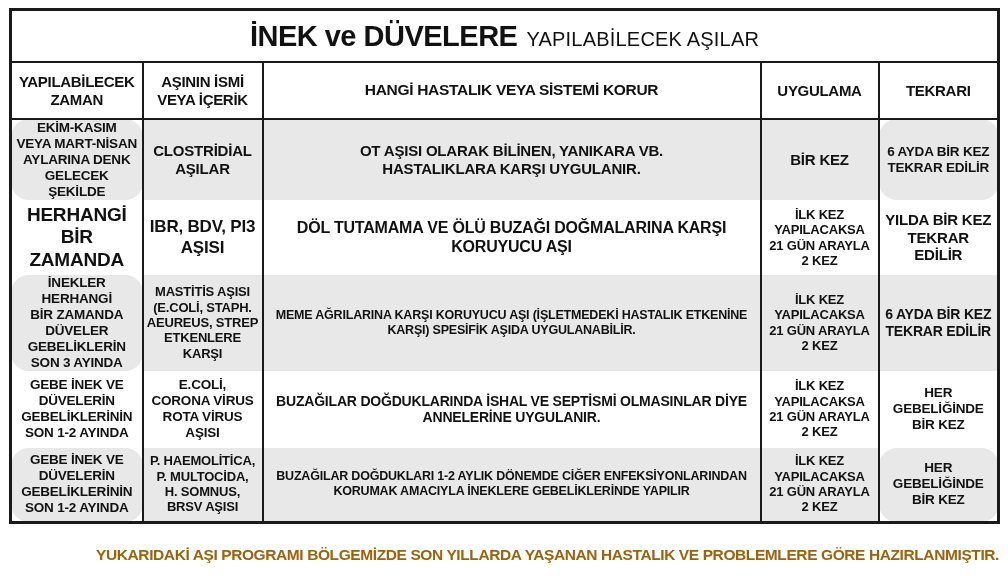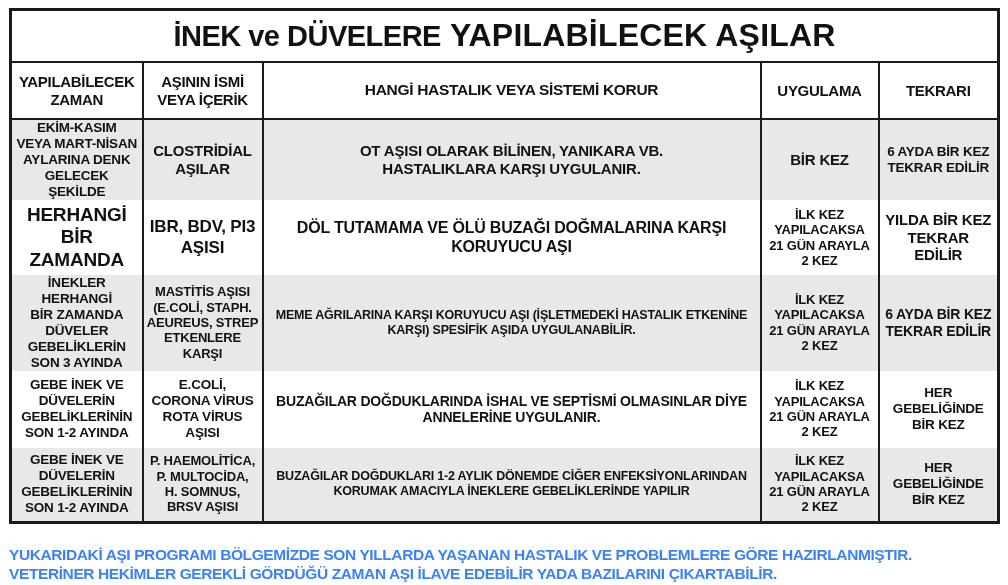--- a/index.html
+++ b/index.html
@@ -42,22 +42,22 @@
     white-space: nowrap;
   }
   .title-em {
     font-weight: bold;
     font-size: 29px;
     letter-spacing: -0.5px;
     margin-right: 9px;
     text-align: right;
   }
   .title-rest {
-    font-weight: bold;
-    font-size: 32px;
+    font-weight: normal;
+    font-size: 20px;
     letter-spacing: 0.2px;
   }
 
   
   tr.head-row th {
     height: 55px;
     border-bottom: 2px solid #1a1a1a;
     font-size: 15px;
     letter-spacing: -0.3px;
   }
@@ -68,36 +68,36 @@
   tr.r2 td { height: 75px; }
   tr.r3 td { height: 80px; }
   tr.r4 td { height: 77px; }
   tr.r5 td { height: 73px; }
   tr.shade td { background: #e8e8e8; }
 
   
   .f11 { font-size: 13px;  letter-spacing: -0.4px; }
   .f12 { font-size: 12.5px; letter-spacing: -0.4px; margin-top: 28px; }
   .f13 { font-size: 13px; margin-left: 48px; }
-  .f135{ font-size: 13.5px; }
+  .f135{ font-size: 13.5px; border-radius: 18px; }
   .f14 { font-size: 14px; }
   .f15 { font-size: 15px; }
   .f16 { font-size: 16px; }
   .f17 { font-size: 17px; margin-top: 7px; }
   .f19 { font-size: 19px; }
 
   
   .footer {
     margin-top: 21px;
-    text-align: left;
+    text-align: right;
     font-weight: bold;
     font-size: 15.5px;
     letter-spacing: -0.4px;
     line-height: 19px;
-    color: #3b82f6;
+    color: #a16207;
   }
 </style>
 </head>
 <body>
 
 <div class="page">
 
   <table class="vax">
     <colgroup>
       <col style="width:132px">
@@ -198,16 +198,15 @@
       <td class="vline f11">İLK KEZ YAPILACAKSA
 21 GÜN ARAYLA 2 KEZ</td>
       <td class="vline f135">HER GEBELİĞİNDE
 BİR KEZ</td>
     </tr>
   </tbody>
     </table>
 
   <div class="footer">
     <div>YUKARIDAKİ AŞI PROGRAMI BÖLGEMİZDE SON YILLARDA YAŞANAN HASTALIK VE PROBLEMLERE GÖRE HAZIRLANMIŞTIR.</div>
-    <div>VETERİNER HEKİMLER GEREKLİ GÖRDÜĞÜ ZAMAN AŞI İLAVE EDEBİLİR YADA BAZILARINI ÇIKARTABİLİR.</div>
   </div>
 
 </div>
 
 </body></html>

